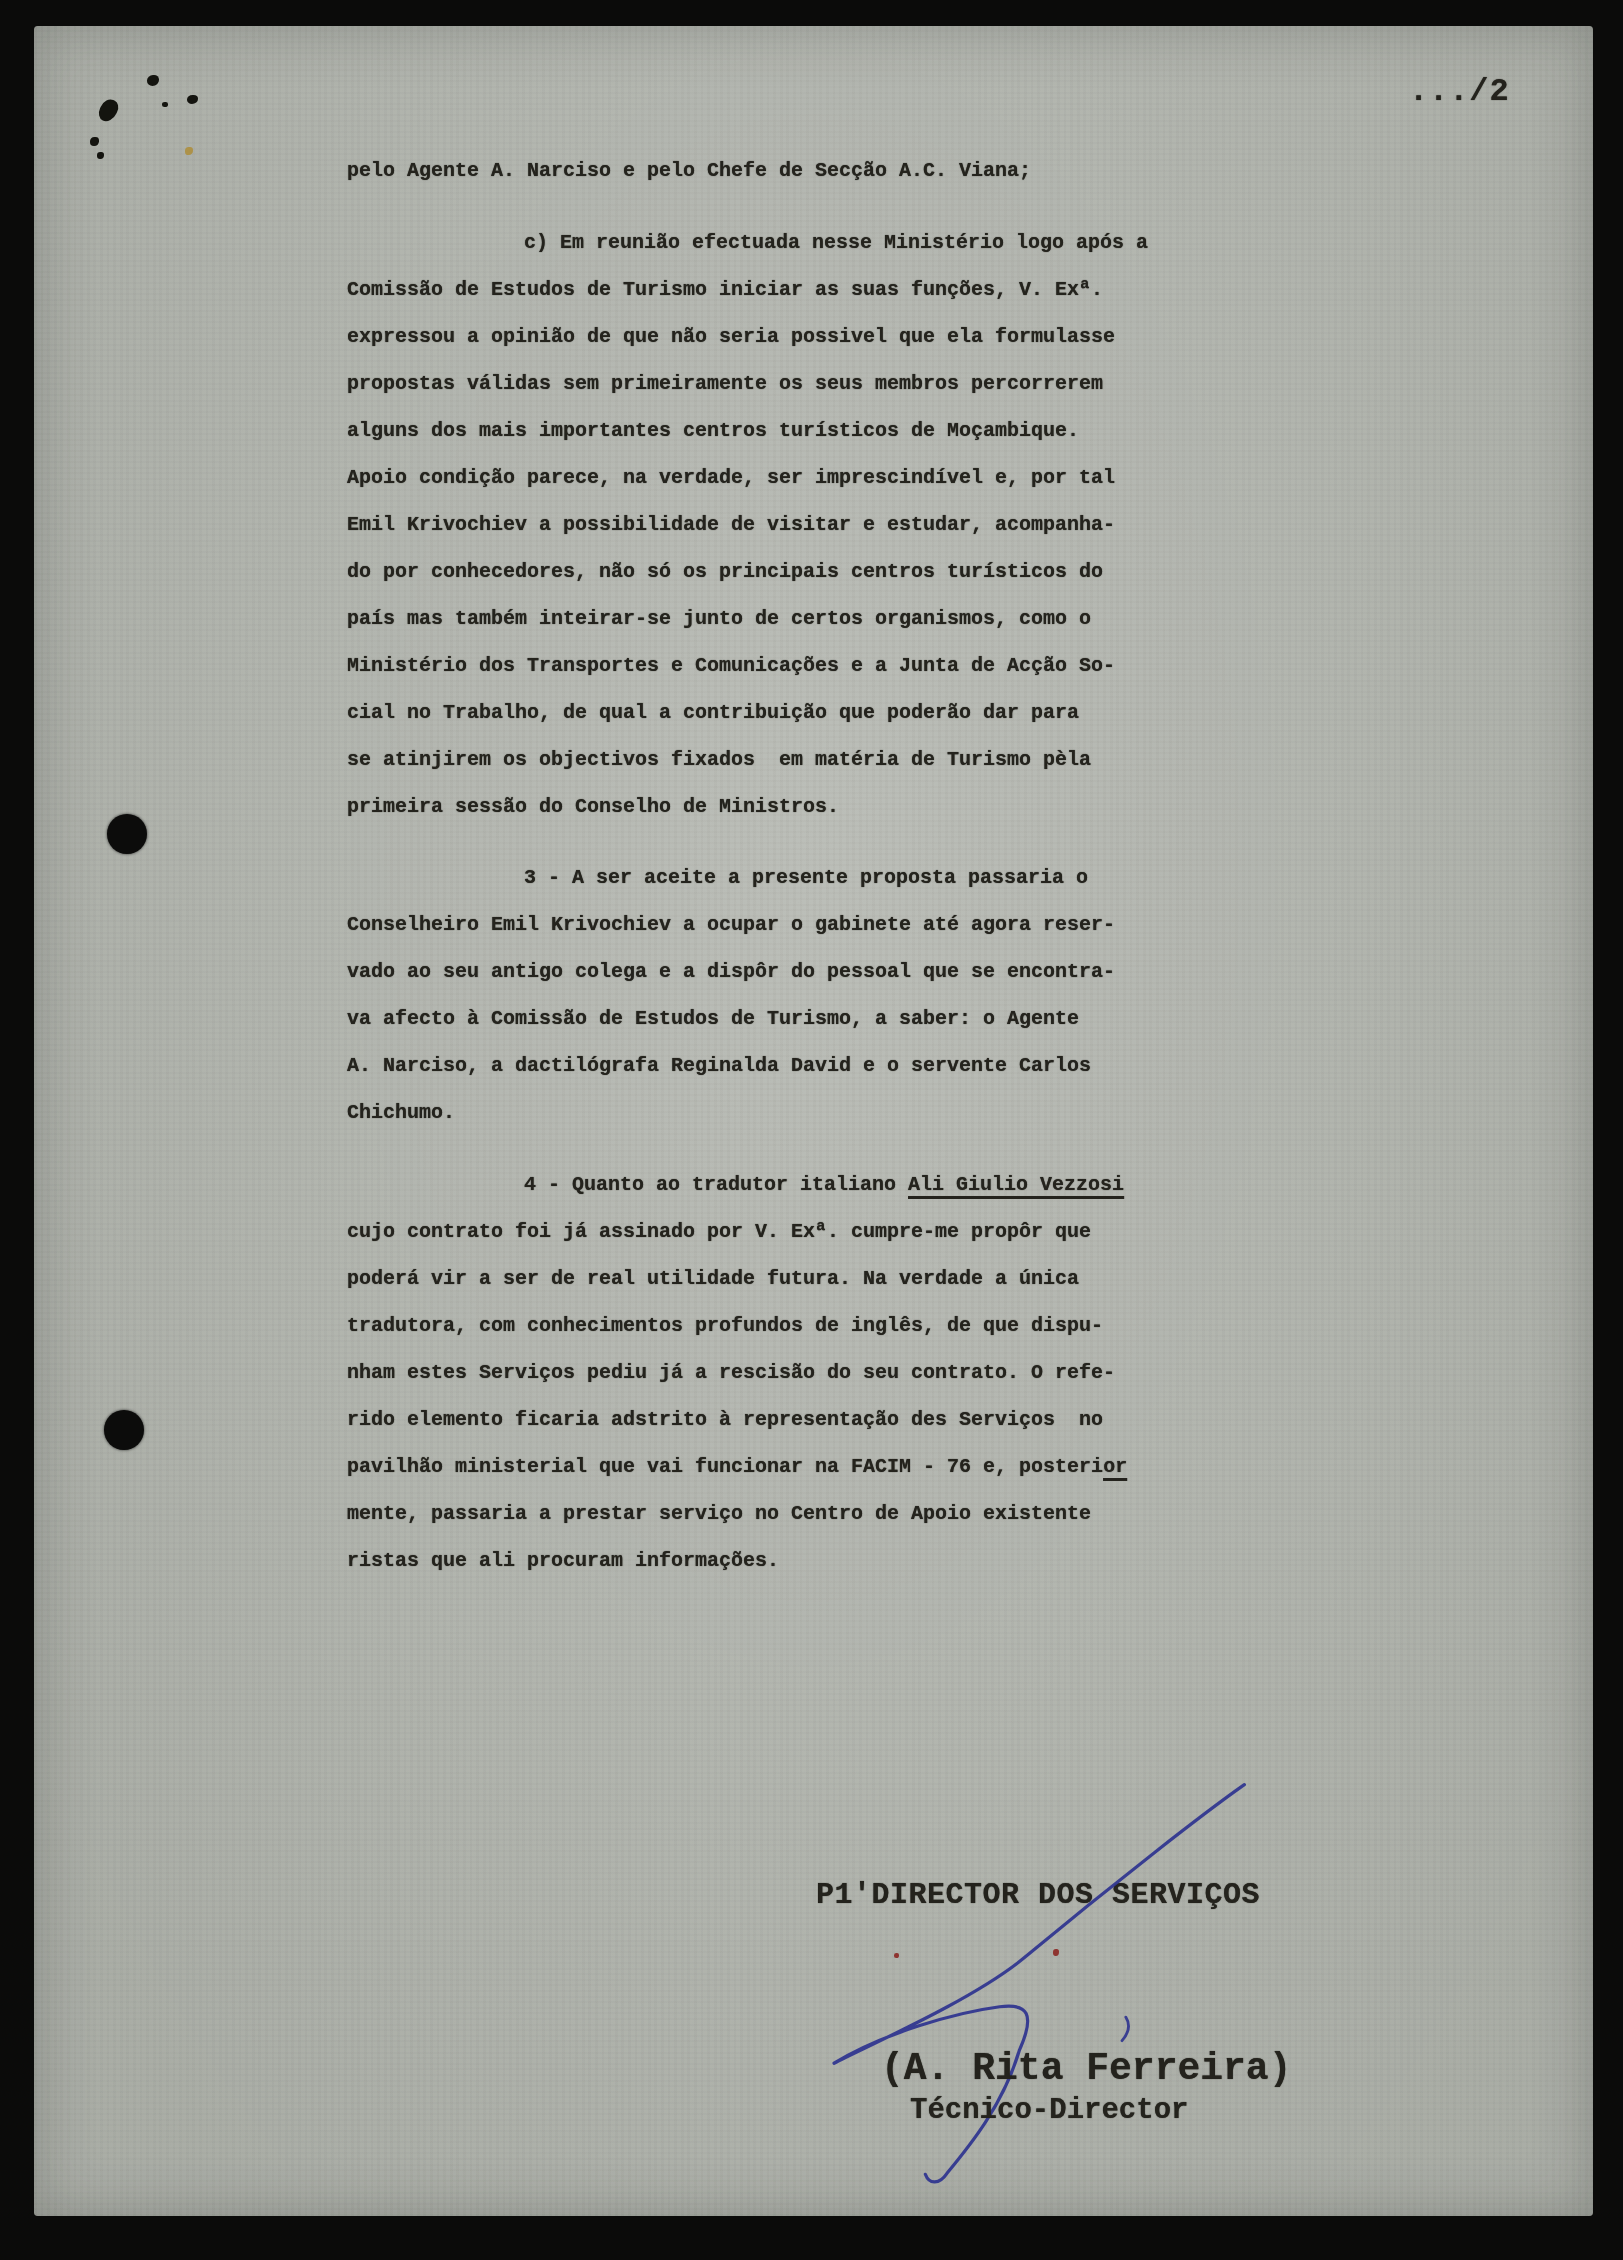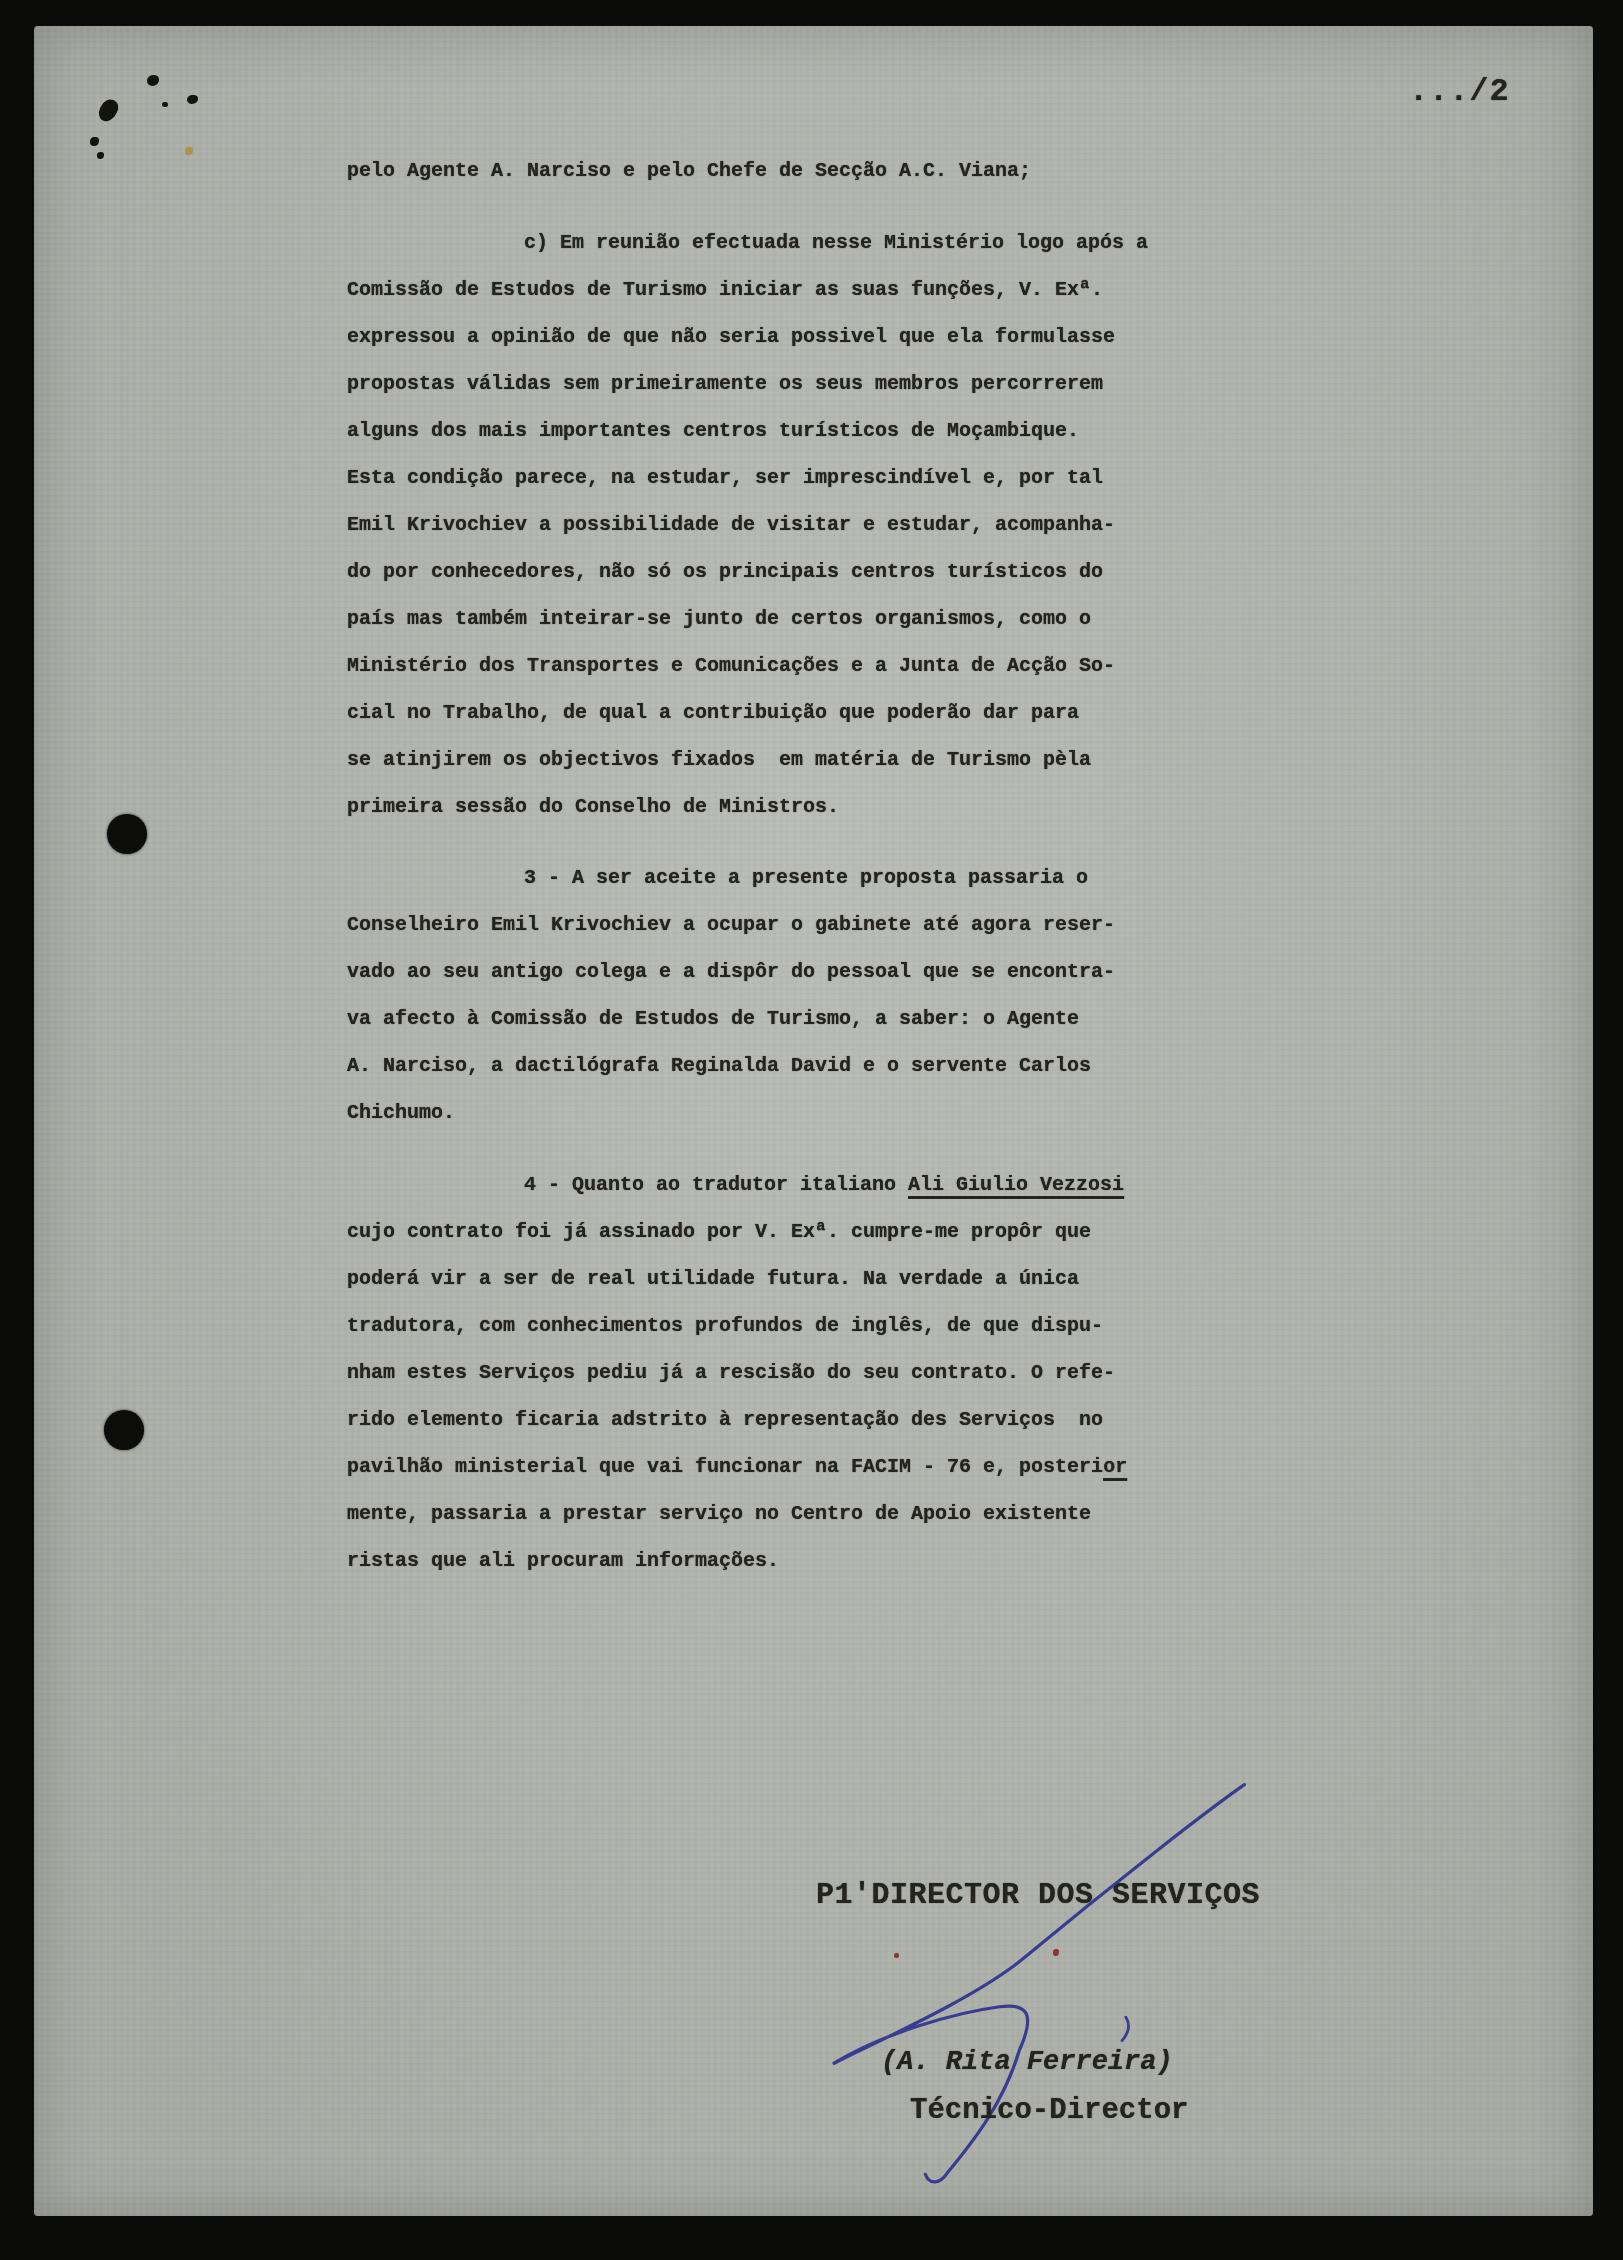--- a/index.html
+++ b/index.html
@@ -58,22 +58,21 @@
   }
   .sig-capacity {
     position: absolute;
     left: 782px; top: 1852px;
     font-size: 30px;
     letter-spacing: 0.5px;
   }
   .sig-name {
     position: absolute;
     left: 847px; top: 2021px;
-    font-size: 27px;
-    font-style: italic;
+    font-size: 38px;
   }
   .sig-title {
     position: absolute;
     left: 876px; top: 2068px;
     font-size: 29px;
   }
   .signature-svg {
     position: absolute;
     left: 753px; top: 1751px;
     width: 527px; height: 452px;
@@ -113,21 +112,21 @@
   <div class="typed doc-body">
       <div class="para">
         <div class="line"><span>pelo Agente A. Narciso e pelo Chefe de Secção A.C. Viana;</span></div>
       </div>
       <div class="para indent">
         <div class="line"><span>c) Em reunião efectuada nesse Ministério logo após a</span></div>
         <div class="line"><span>Comissão de Estudos de Turismo iniciar as suas funções, V. Exª.</span></div>
         <div class="line"><span>expressou a opinião de que não seria possivel que ela formulasse</span></div>
         <div class="line"><span>propostas válidas sem primeiramente os seus membros percorrerem</span></div>
         <div class="line"><span>alguns dos mais importantes centros turísticos de Moçambique.</span></div>
-        <div class="line"><span>Esta condição parece, na estudar, ser imprescindível e, por tal</span></div>
+        <div class="line"><span>Apoio condição parece, na verdade, ser imprescindível e, por tal</span></div>
         <div class="line"><span>Emil Krivochiev a possibilidade de visitar e estudar, acompanha-</span></div>
         <div class="line"><span>do por conhecedores, não só os principais centros turísticos do</span></div>
         <div class="line"><span>país mas também inteirar-se junto de certos organismos, como o</span></div>
         <div class="line"><span>Ministério dos Transportes e Comunicações e a Junta de Acção So-</span></div>
         <div class="line"><span>cial no Trabalho, de qual a contribuição que poderão dar para</span></div>
         <div class="line"><span>se atinjirem os objectivos fixados  em matéria de Turismo pèla</span></div>
         <div class="line"><span>primeira sessão do Conselho de Ministros.</span></div>
       </div>
       <div class="para indent">
         <div class="line"><span>3 - A ser aceite a presente proposta passaria o</span></div>

